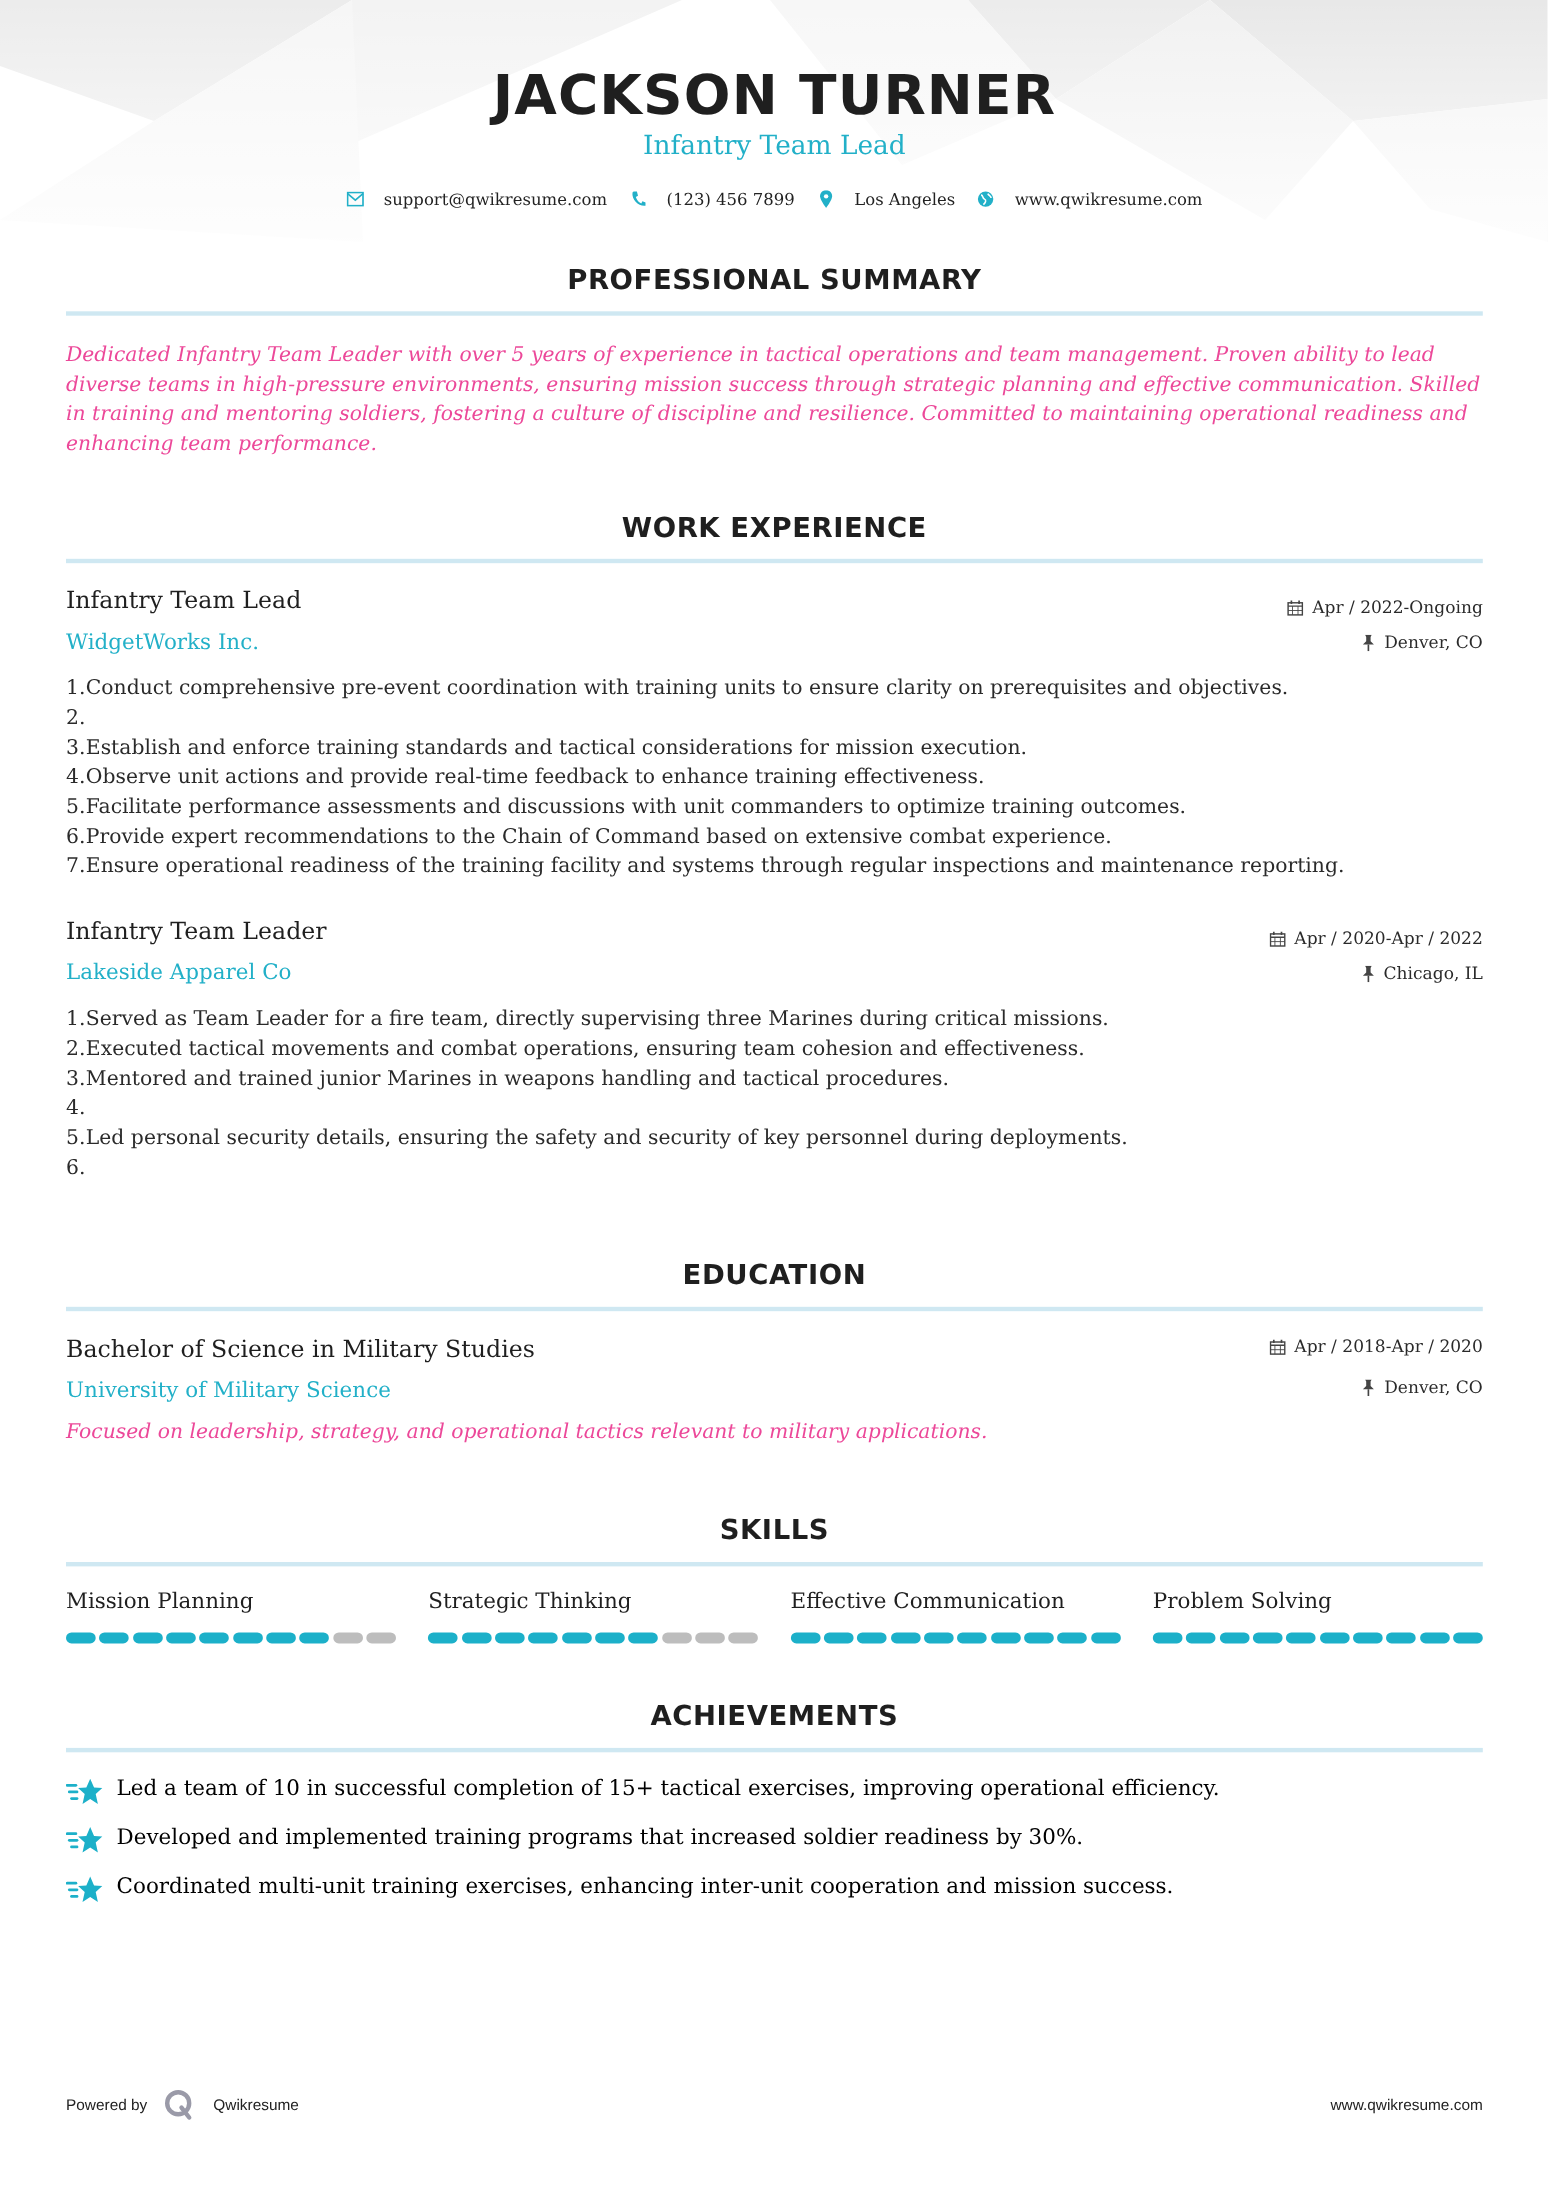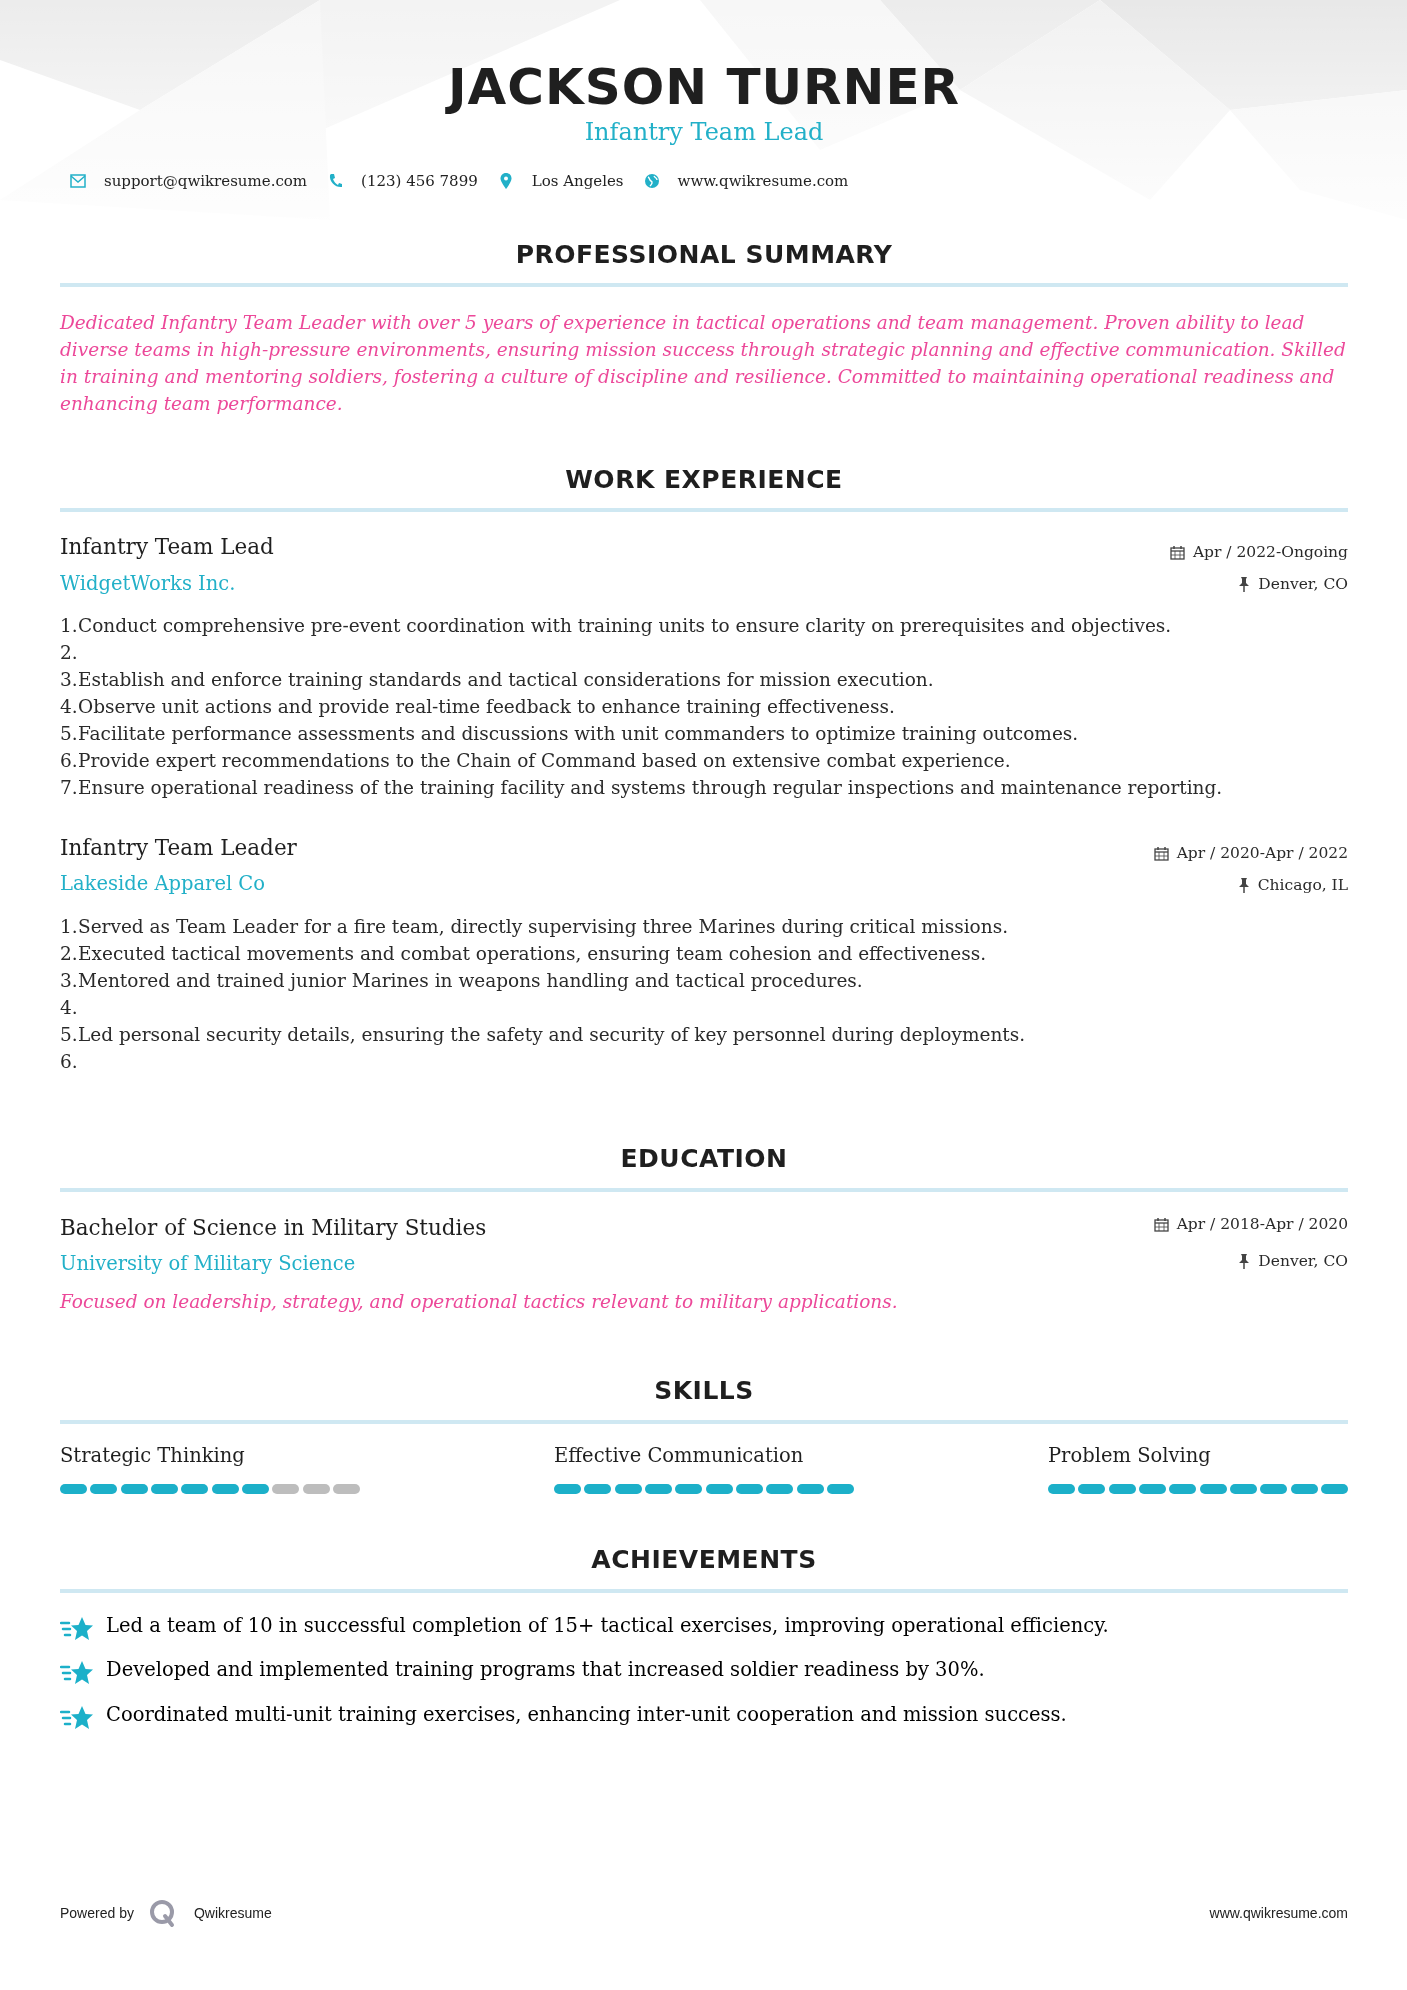--- a/index.html
+++ b/index.html
@@ -3,21 +3,21 @@
 <meta charset="utf-8">
 <style>
   * { box-sizing: border-box; margin: 0; padding: 0; }
   html, body { width: 1407px; height: 1990px; background: #ffffff; }
   body { position: relative; font-family: "DejaVu Serif", serif; color: #222; overflow: hidden; }
   .bg-shapes { position: absolute; left: 0; top: 0; width: 1407px; height: 260px; overflow: hidden; z-index: 0; }
   .bg-shapes svg { width: 100%; height: 100%; }
   .page { position: absolute; left: 60px; top: 0; width: 1288px; z-index: 1; }
   .name { position: absolute; top: 58px; left: 0; width: 1288px; text-align: center; font-family: "DejaVu Sans", sans-serif; font-weight: bold; font-size: 50px; letter-spacing: 1px; color: #1f1f1f; }
   .role { position: absolute; top: 118px; left: 0; width: 1288px; text-align: center; font-family: "DejaVu Serif", serif; font-size: 24px; color: #22b0c8; }
-  .contacts { position: absolute; top: 172px; left: 0; width: 1288px; display: flex; justify-content: flex-start; align-items: center; font-size: 15px; color: #222; }
+  .contacts { position: absolute; top: 172px; left: 0; width: 1288px; display: flex; justify-content: center; align-items: center; font-size: 15px; color: #222; }
   .contacts .c-item { display: flex; align-items: center; margin: 0 10px; }
   .contacts .ic { width: 16px; height: 16px; margin-right: 18px; display: inline-flex; align-items: center; justify-content: center; color: #22b0c8; }
   .section-title { position: absolute; left: 0; width: 1288px; text-align: center; font-family: "DejaVu Sans", sans-serif; font-weight: bold; font-size: 25px; letter-spacing: 0.5px; color: #1f1f1f; }
   .rule { position: absolute; left: 0; width: 1288px; height: 4px; background: #cfe8f2; }
   .para { position: absolute; left: 0; width: 1288px; font-size: 18.5px; line-height: 27px; color: #ec4899; font-style: italic; }
   .job-title { position: absolute; left: 0; font-size: 21.5px; color: #1f1f1f; }
   .company { position: absolute; left: 0; font-size: 19.5px; color: #22b0c8; }
   .meta { position: absolute; right: 0; font-size: 15.5px; color: #2a2a2a; display: flex; align-items: center; }
   .meta .mic { margin-right: 8px; color: #444; display: inline-flex; }
   ol.bullets { position: absolute; left: 0; width: 1288px; list-style: none; font-size: 18.5px; line-height: 27px; color: #2a2a2a; }
@@ -246,20 +246,35 @@
         </svg>
     </span>
     <span>Denver, CO</span>
   </div>
   <div class="para" style="top:1288px">Focused on leadership, strategy, and operational tactics relevant to military applications.</div>
 
   <div class="section-title" style="top:1376px">SKILLS</div>
   <div class="rule" style="top:1420px"></div>
   <div class="skills" style="top:1444px">
     <div class="skill">
+      <div class="skill-label">Mission Planning</div>
+      <div class="skill-bar">
+          <span class="seg on"></span>
+          <span class="seg on"></span>
+          <span class="seg on"></span>
+          <span class="seg on"></span>
+          <span class="seg on"></span>
+          <span class="seg on"></span>
+          <span class="seg on"></span>
+          <span class="seg on"></span>
+          <span class="seg"></span>
+          <span class="seg"></span>
+        </div>
+    </div>
+    <div class="skill">
       <div class="skill-label">Strategic Thinking</div>
       <div class="skill-bar">
           <span class="seg on"></span>
           <span class="seg on"></span>
           <span class="seg on"></span>
           <span class="seg on"></span>
           <span class="seg on"></span>
           <span class="seg on"></span>
           <span class="seg on"></span>
           <span class="seg"></span>

